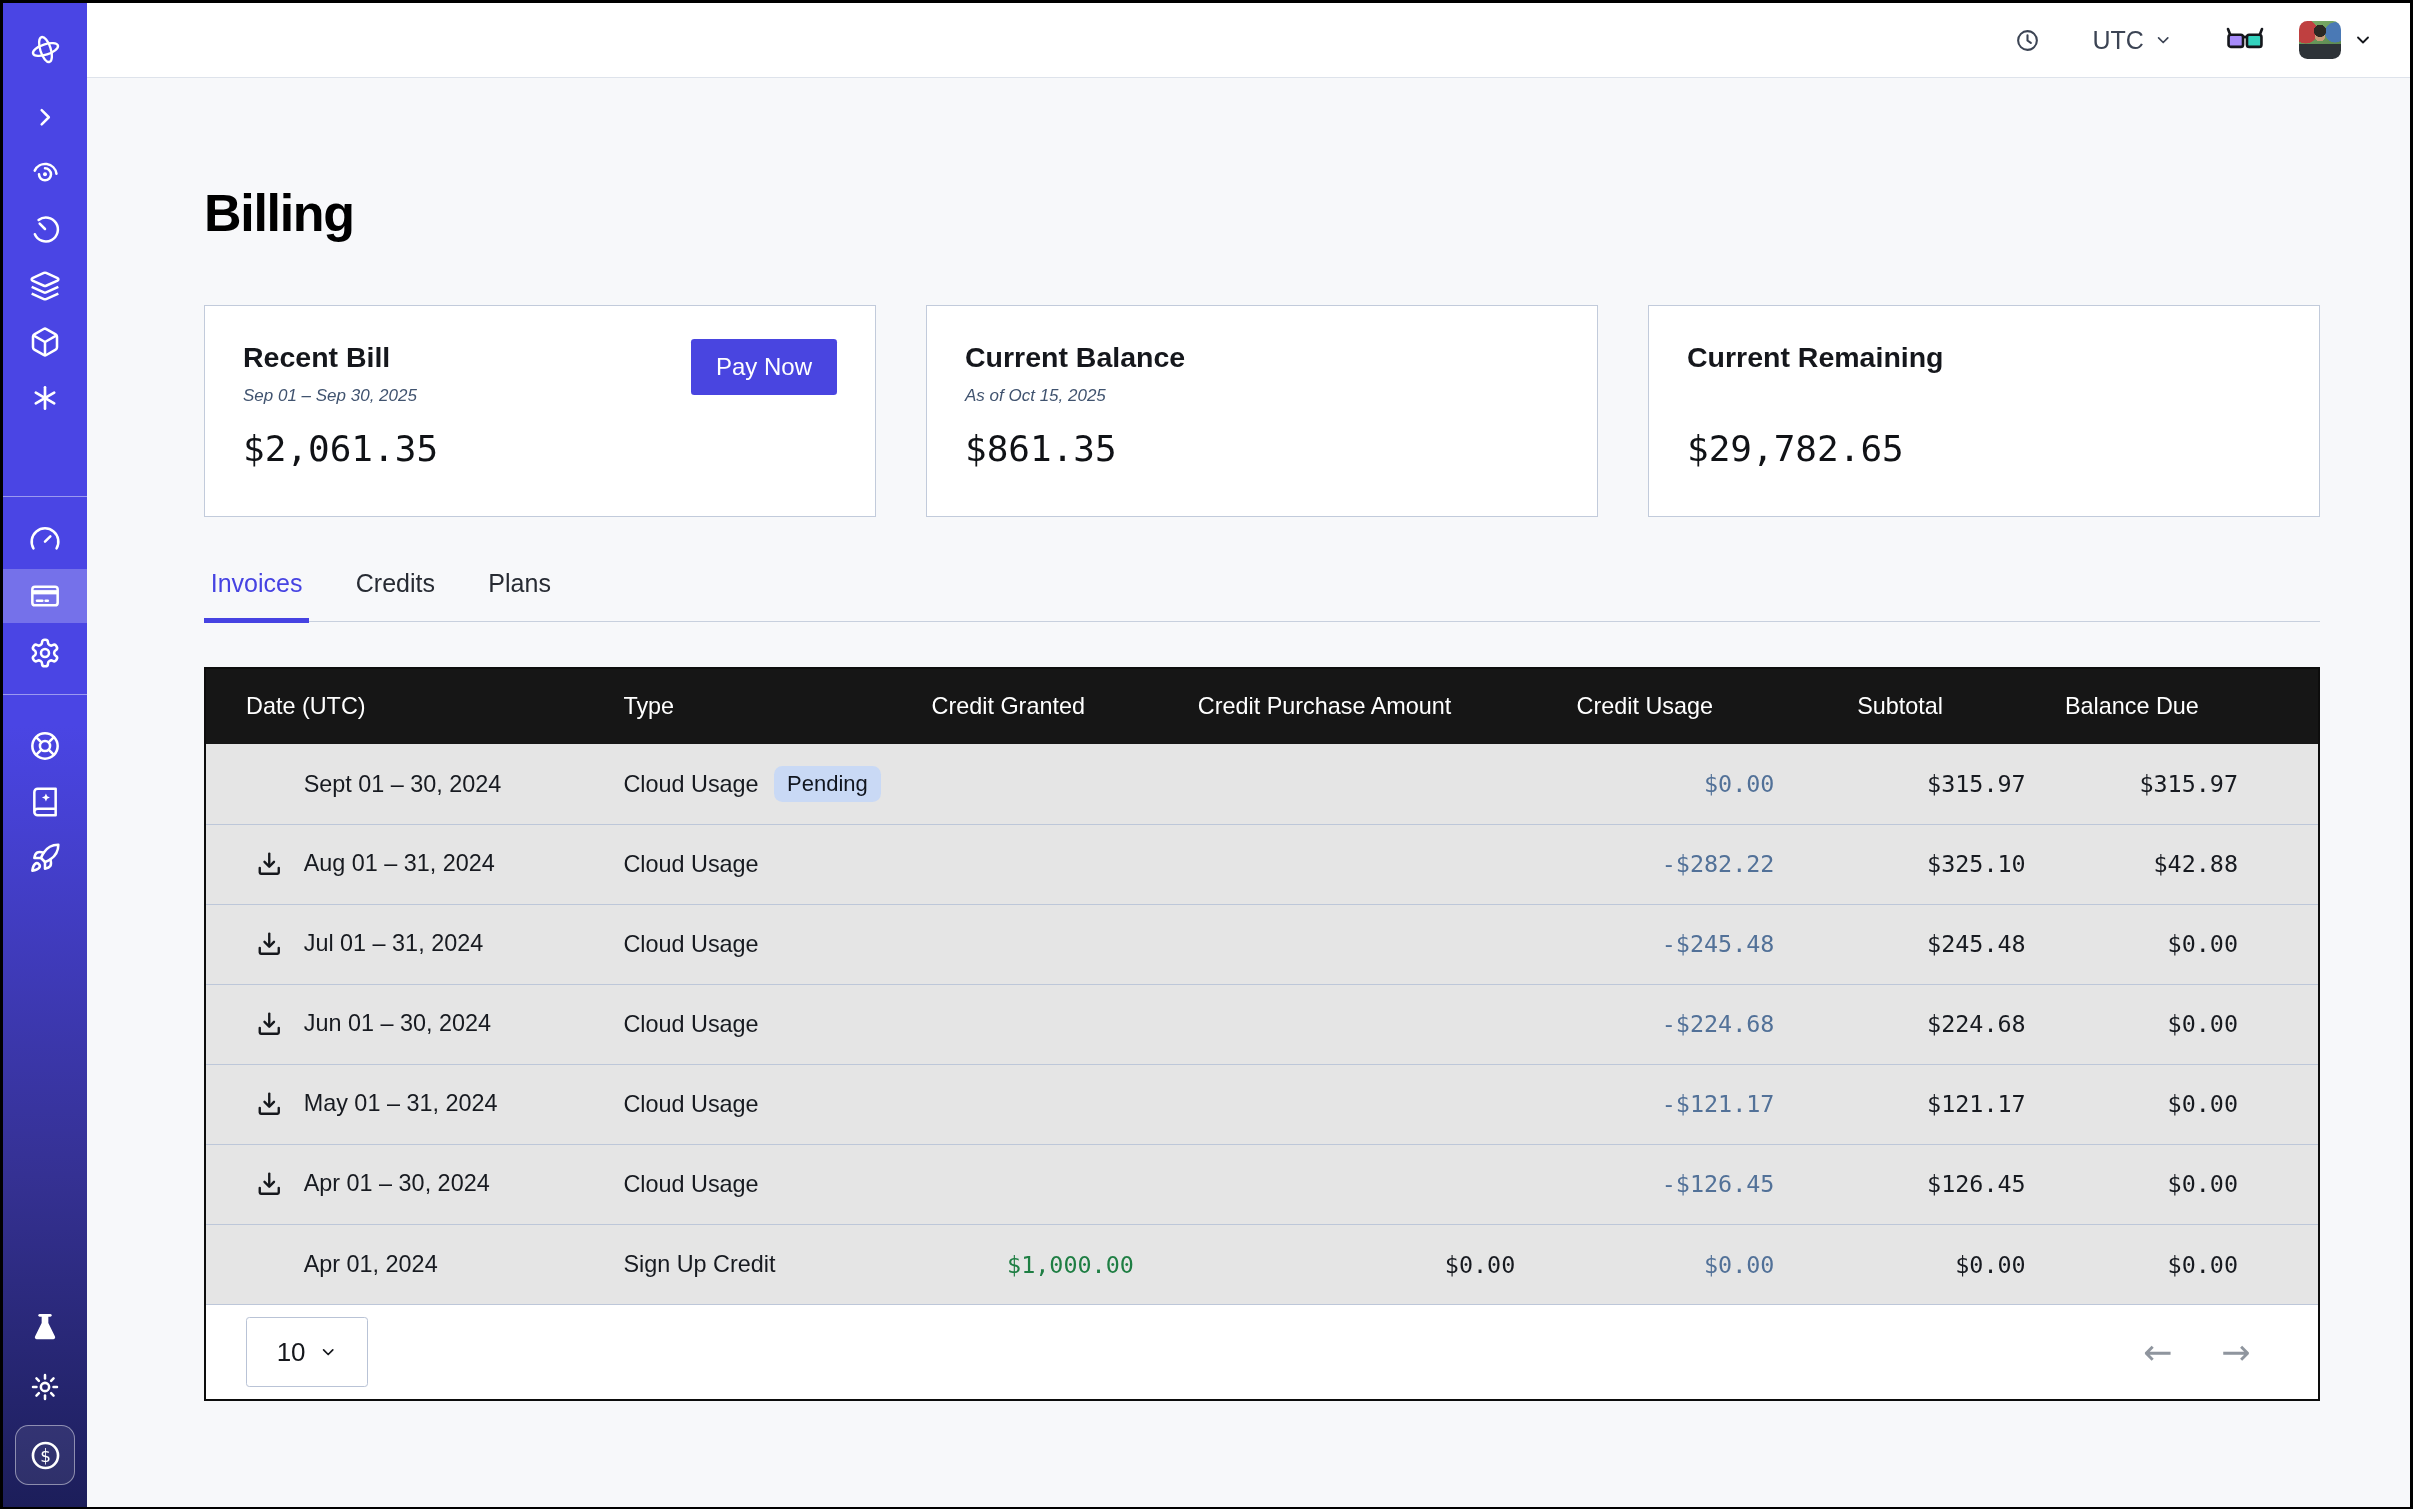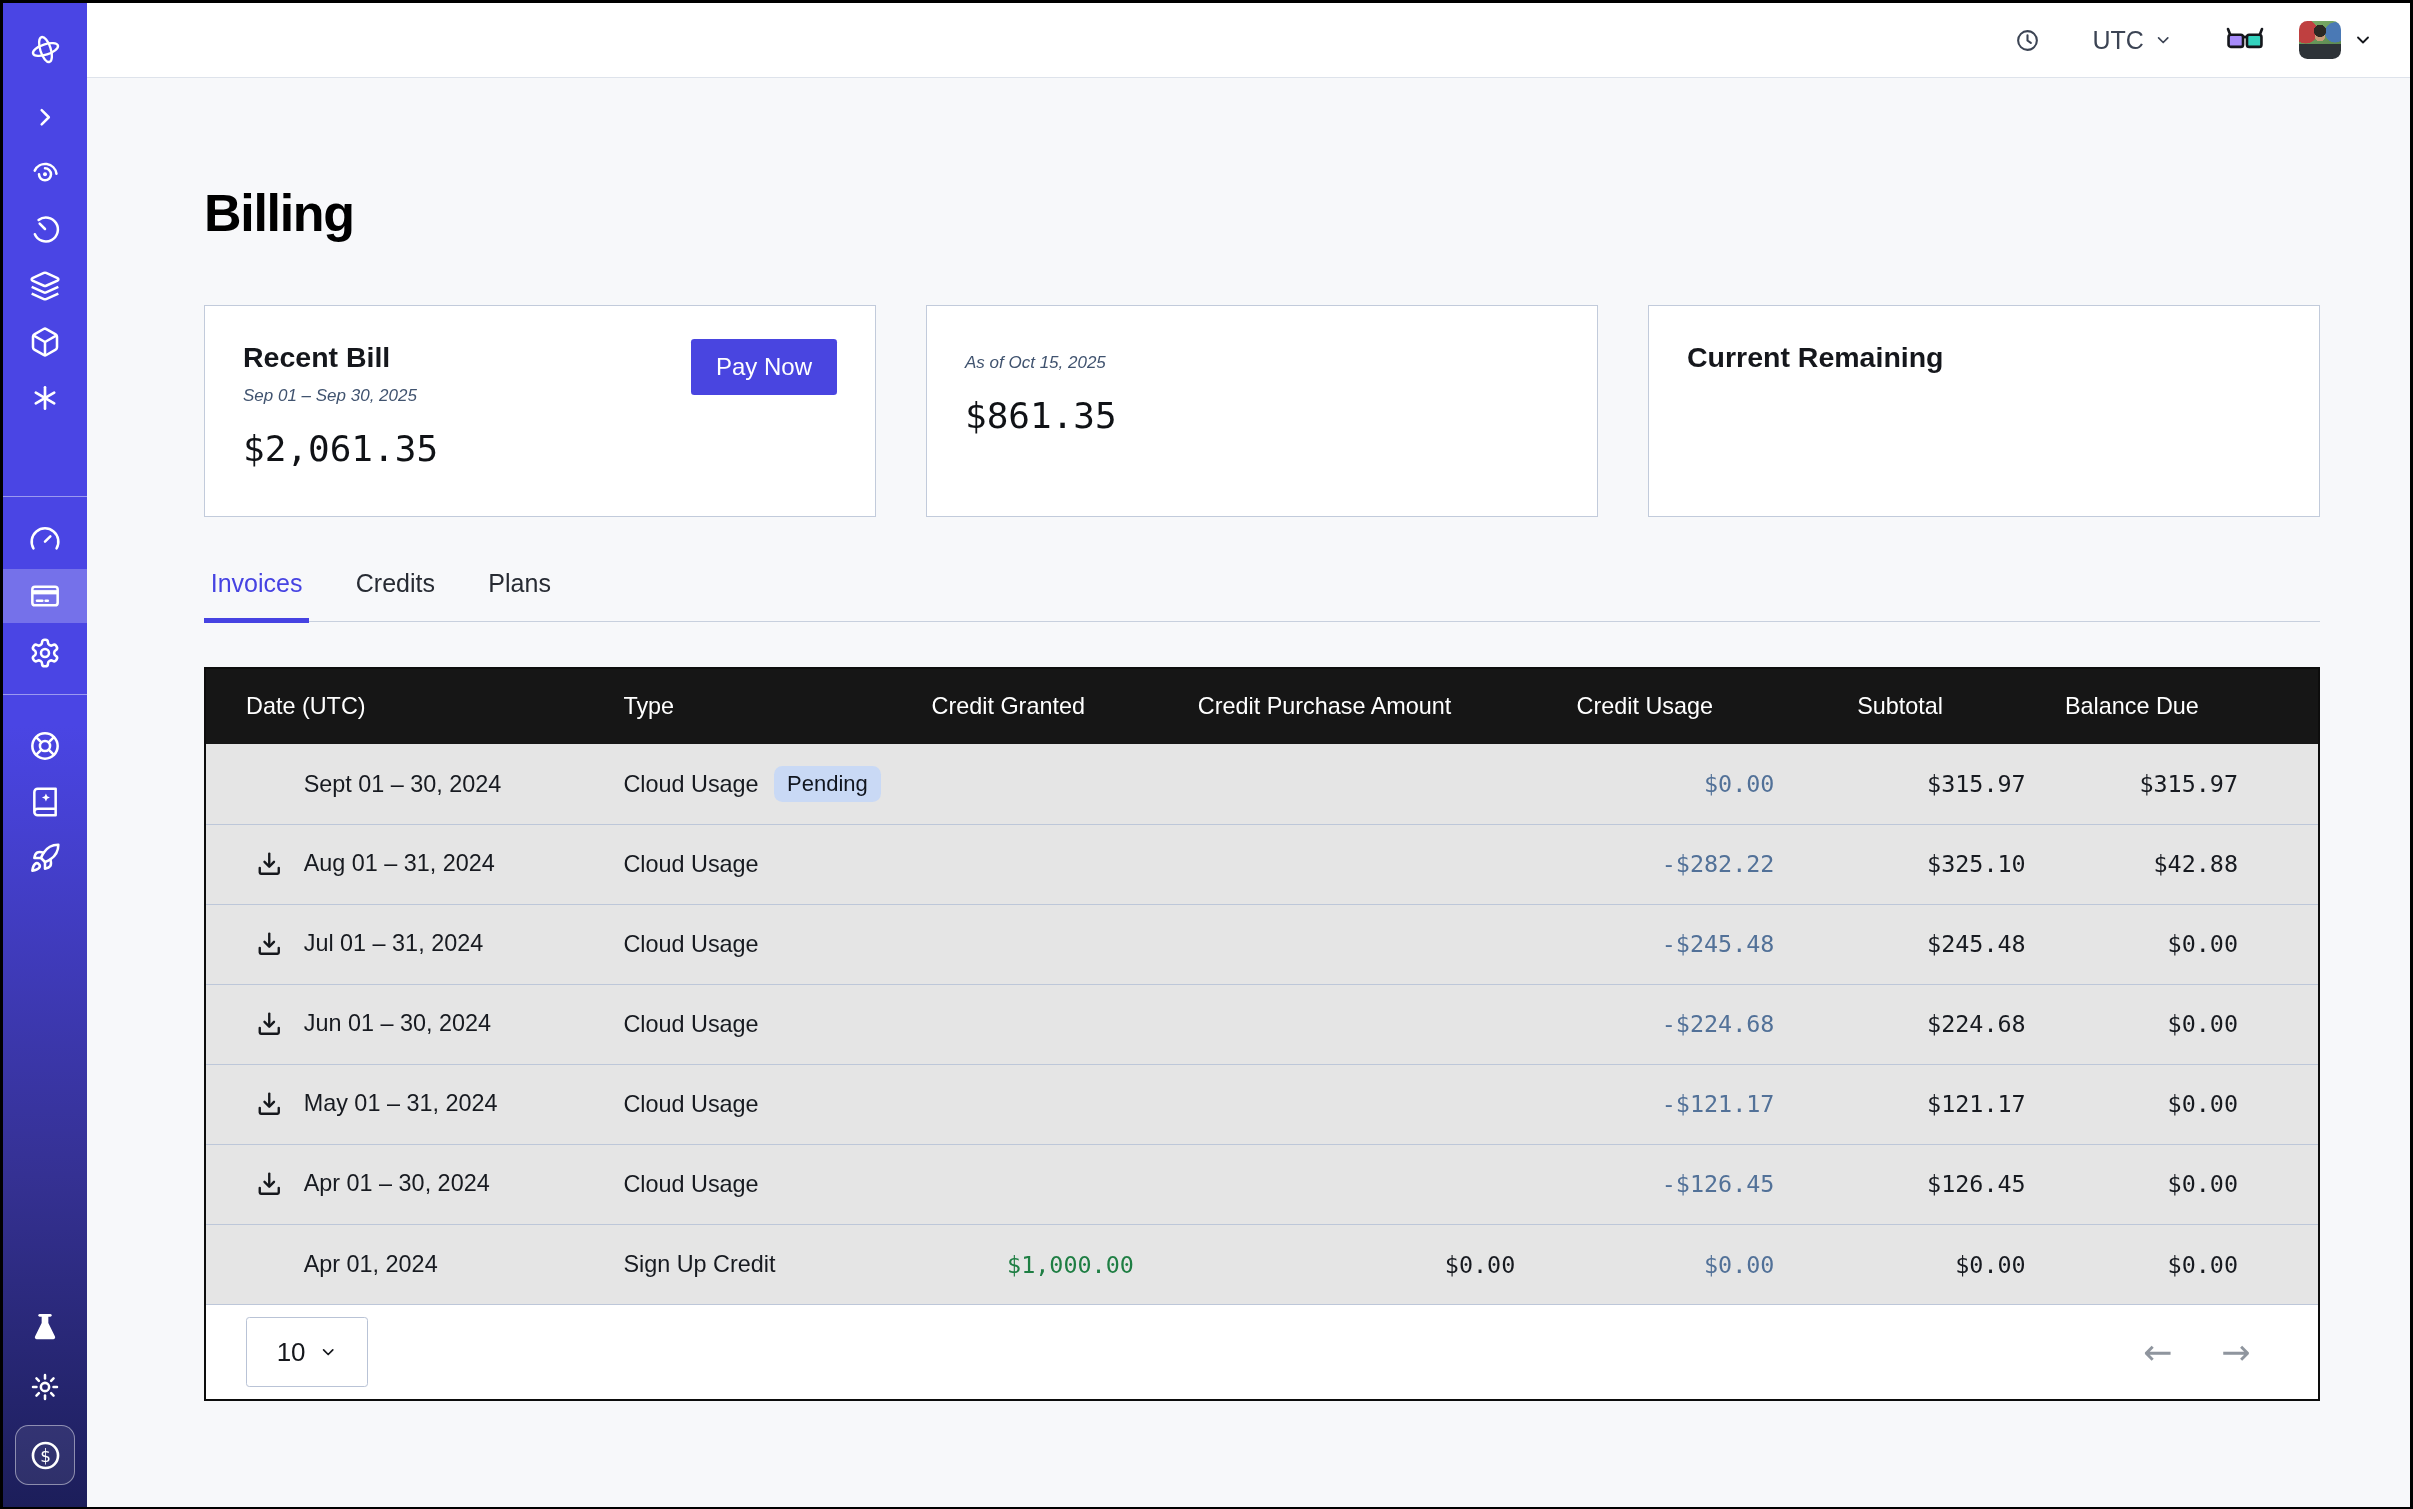--- a/index.html
+++ b/index.html
@@ -264,26 +264,28 @@
       <h1 class="page-title">Billing</h1>
 
       <section class="cards">
         <div class="card">
           <div class="card-title">Recent Bill</div>
           <div class="card-sub">Sep 01 – Sep 30, 2025</div>
           <div class="card-amount">$2,061.35</div>
           <button class="pay-btn">Pay Now</button>
         </div>
         <div class="card">
+          <div class="card-title">Current Balance</div>
           <div class="card-sub">As of Oct 15, 2025</div>
           <div class="card-amount">$861.35</div>
         </div>
         <div class="card">
           <div class="card-title">Current Remaining</div>
           <div class="card-sub"></div>
+          <div class="card-amount">$29,782.65</div>
         </div>
       </section>
 
       <nav class="tabs">
         <div class="tab active">Invoices</div>
         <div class="tab">Credits</div>
         <div class="tab">Plans</div>
       </nav>
 
       <div class="table-wrap">

